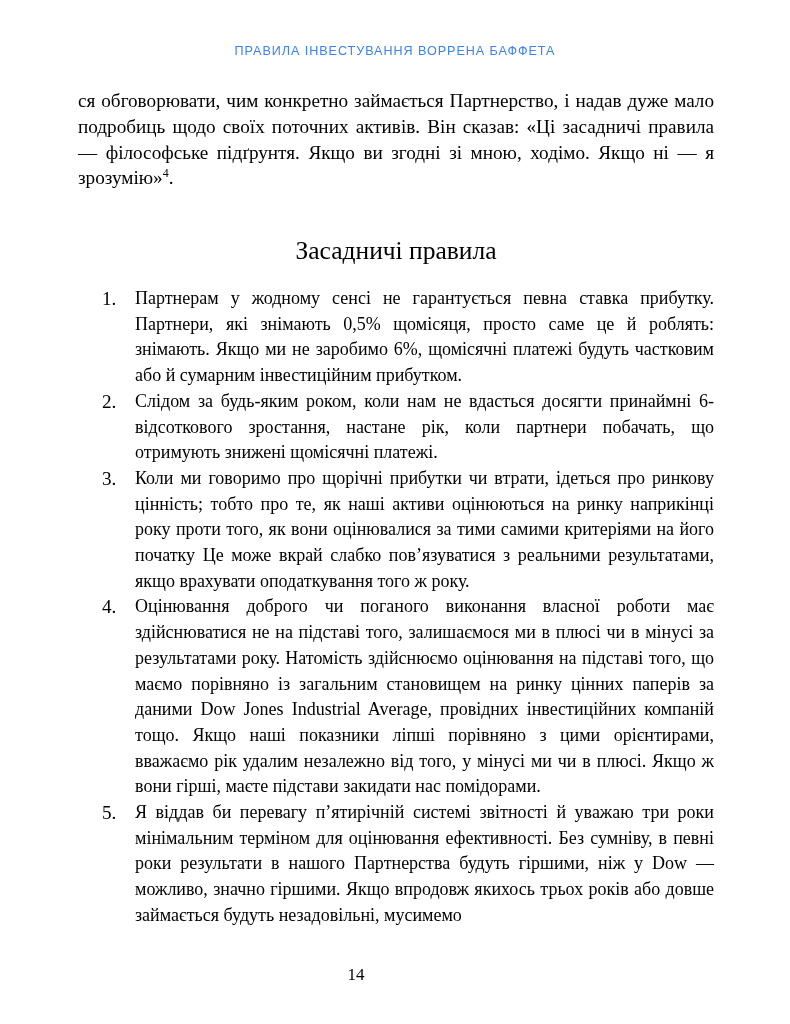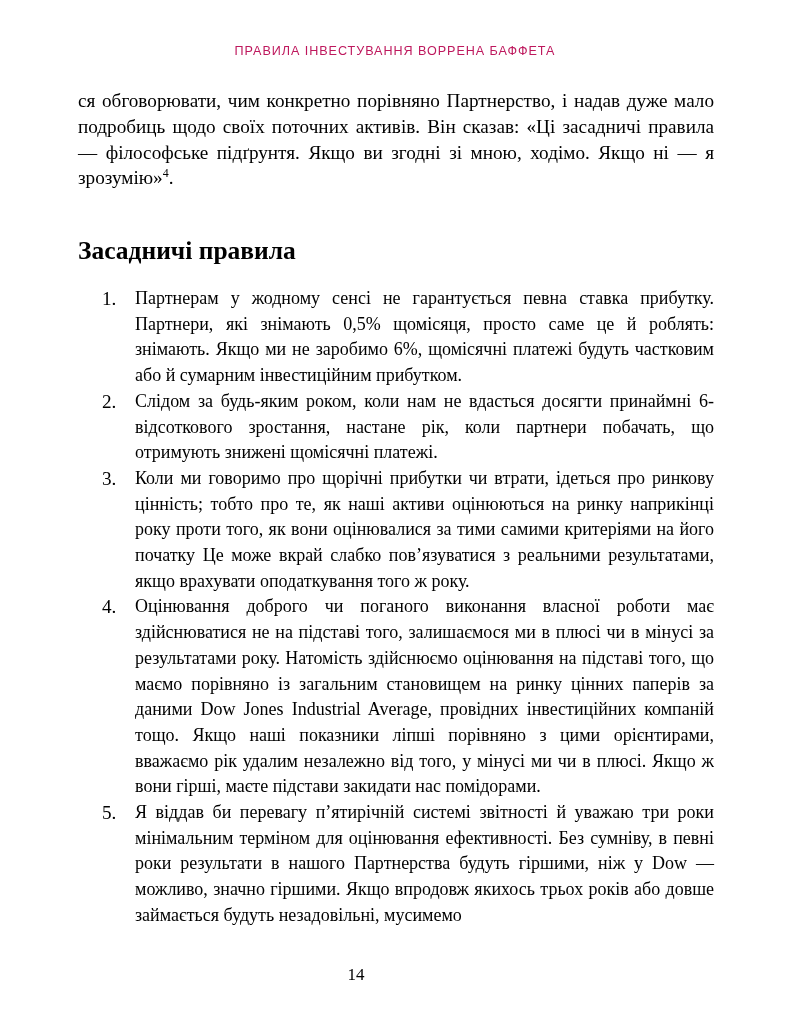--- a/index.html
+++ b/index.html
@@ -26,21 +26,21 @@
   
   .running-header {
     position: absolute;
     top: 44px;
     left: 0;
     width: 790px;
     text-align: center;
     font-family: "Liberation Sans", "DejaVu Sans", sans-serif;
     font-size: 12.6px;
     letter-spacing: 0.95px;
-    color: #be185d;
+    color: #3b82f6;
     white-space: nowrap;
   }
 
   
   .content {
     position: absolute;
     left: 78px;
     top: 88px;
     width: 636px;
   }
@@ -57,23 +57,24 @@
   .footnote-ref {
     font-size: 0.62em;
     vertical-align: super;
     line-height: 0;
   }
 
   
   h2.section-heading {
     margin: 0;
     padding: 0;
-    font-weight: bold;
+    font-weight: normal;
     font-size: 25.5px;
     line-height: 30px;
+    text-align: center;
     position: absolute;
     left: 0;
     top: 148px;
     width: 636px;
   }
 
   
   ol.rules-list {
     position: absolute;
     left: 0;
@@ -123,21 +124,21 @@
 </style>
 </head>
 <body>
 
 <div class="page">
 
   <div class="running-header">ПРАВИЛА ІНВЕСТУВАННЯ ВОРРЕНА БАФФЕТА</div>
 
   <div class="content">
 
-    <p class="body-par"><span>ся обговорювати, чим конкретно порівняно Партнерство, і надав дуже мало подробиць щодо своїх поточних активів. Він сказав: «Ці засадничі правила — філософське підґрунтя. Якщо ви згодні зі мною, ходімо. Якщо ні — я зрозумію»</span><span class="footnote-ref">4</span><span>.</span></p>
+    <p class="body-par"><span>ся обговорювати, чим конкретно займається Партнерство, і надав дуже мало подробиць щодо своїх поточних активів. Він сказав: «Ці засадничі правила — філософське підґрунтя. Якщо ви згодні зі мною, ходімо. Якщо ні — я зрозумію»</span><span class="footnote-ref">4</span><span>.</span></p>
 
     <h2 class="section-heading">Засадничі правила</h2>
 
     <ol class="rules-list">
 
       <li><span>Партнерам у жодному сенсі не гарантується певна ставка прибутку. Партнери, які знімають 0,5% щомісяця, просто саме це й роблять: знімають. Якщо ми не заробимо 6%, щомісячні платежі будуть частковим або й сумарним інвестиційним прибутком.</span></li>
 
       <li><span>Слідом за будь-яким роком, коли нам не вдасться досягти принаймні 6-відсоткового зростання, настане рік, коли партнери побачать, що отримують знижені щомісячні платежі.</span></li>
 
       <li><span>Коли ми говоримо про щорічні прибутки чи втрати, ідеться про ринкову цінність; тобто про те, як наші активи оцінюються на ринку наприкінці року проти того, як вони оцінювалися за тими самими критеріями на його початку Це може вкрай слабко пов’язуватися з реальними результатами, якщо врахувати оподаткування того ж року.</span></li>

